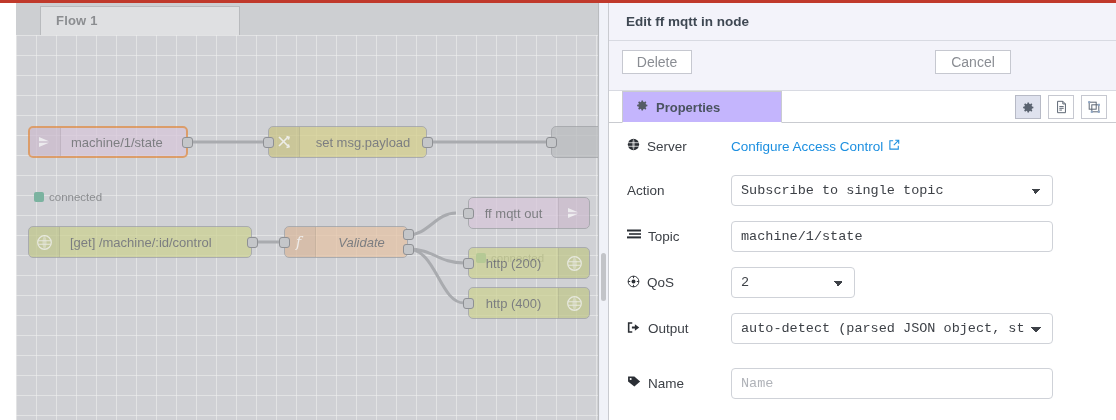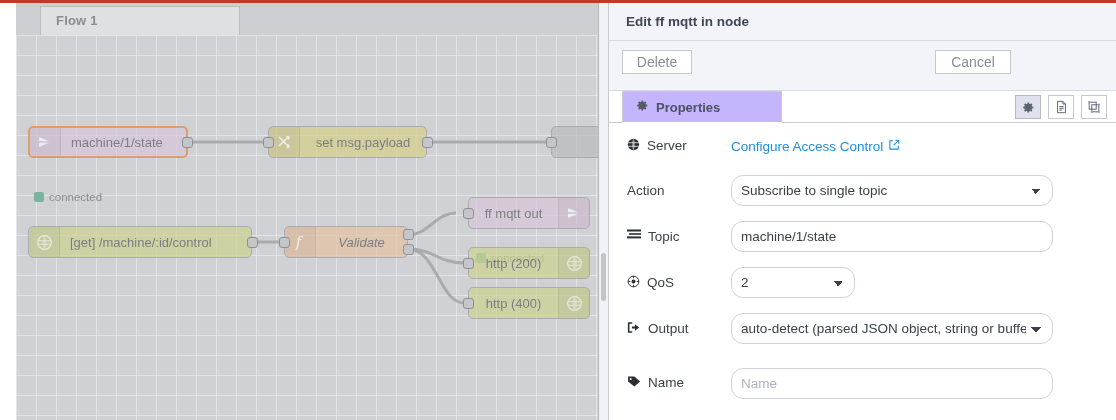--- a/index.html
+++ b/index.html
@@ -77,26 +77,26 @@
             border:1px solid #c9cbd0;border-bottom:1px solid #fff;box-sizing:border-box;
             display:flex;align-items:center;gap:7px;padding-left:13px;cursor:pointer;}
   .tab-prop .t{font-size:13px;font-weight:bold;color:#4a5360;}
   .icon-btn{position:absolute;top:4px;width:26px;height:24px;border:1px solid #c6c8d0;background:#fff;
             box-sizing:border-box;display:flex;align-items:center;justify-content:center;cursor:pointer;}
   .icon-btn.active{background:#dfe2ee;border-color:#b7bac6;}
   #ib1{right:75px;} #ib2{right:42px;} #ib3{right:9px;}
 
   .form{position:absolute;left:0;top:120px;width:100%;height:297px;background:#fff;}
   .row{position:absolute;left:0;width:100%;height:26px;display:flex;align-items:center;}
-  .row .lab{position:absolute;left:18px;display:flex;gap:7px;font-size:13.5px;color:#3d4147;width:100px;}
+  .row .lab{position:absolute;left:18px;display:flex;align-items:center;gap:7px;font-size:13.5px;color:#3d4147;width:100px;}
   .ctl{position:absolute;left:122px;}
 
   select.fld,input.fld{
-    box-sizing:border-box;height:31px;border:1px solid #cfd2d8;border-radius:12px;background:#fff;
-    font-family:Liberation Sans, sans-serif;font-size:13.5px;color:#3d4147;padding:0 9px;
+    box-sizing:border-box;height:31px;border:1px solid #cfd2d8;border-radius:4px;background:#fff;
+    font-family:Liberation Mono, monospace;font-size:13.5px;color:#3d4147;padding:0 9px;
     -webkit-appearance:none;appearance:none;outline:none;
   }
   select.fld{
     background-image:
       linear-gradient(45deg,transparent 50%,#3d4147 50%),
       linear-gradient(135deg,#3d4147 50%,transparent 50%);
     background-position:calc(100% - 16px) 13px, calc(100% - 11px) 13px;
     background-size:5px 5px,5px 5px;background-repeat:no-repeat;padding-right:26px;
   }
   input.fld::placeholder{color:#b0b3b9;}

